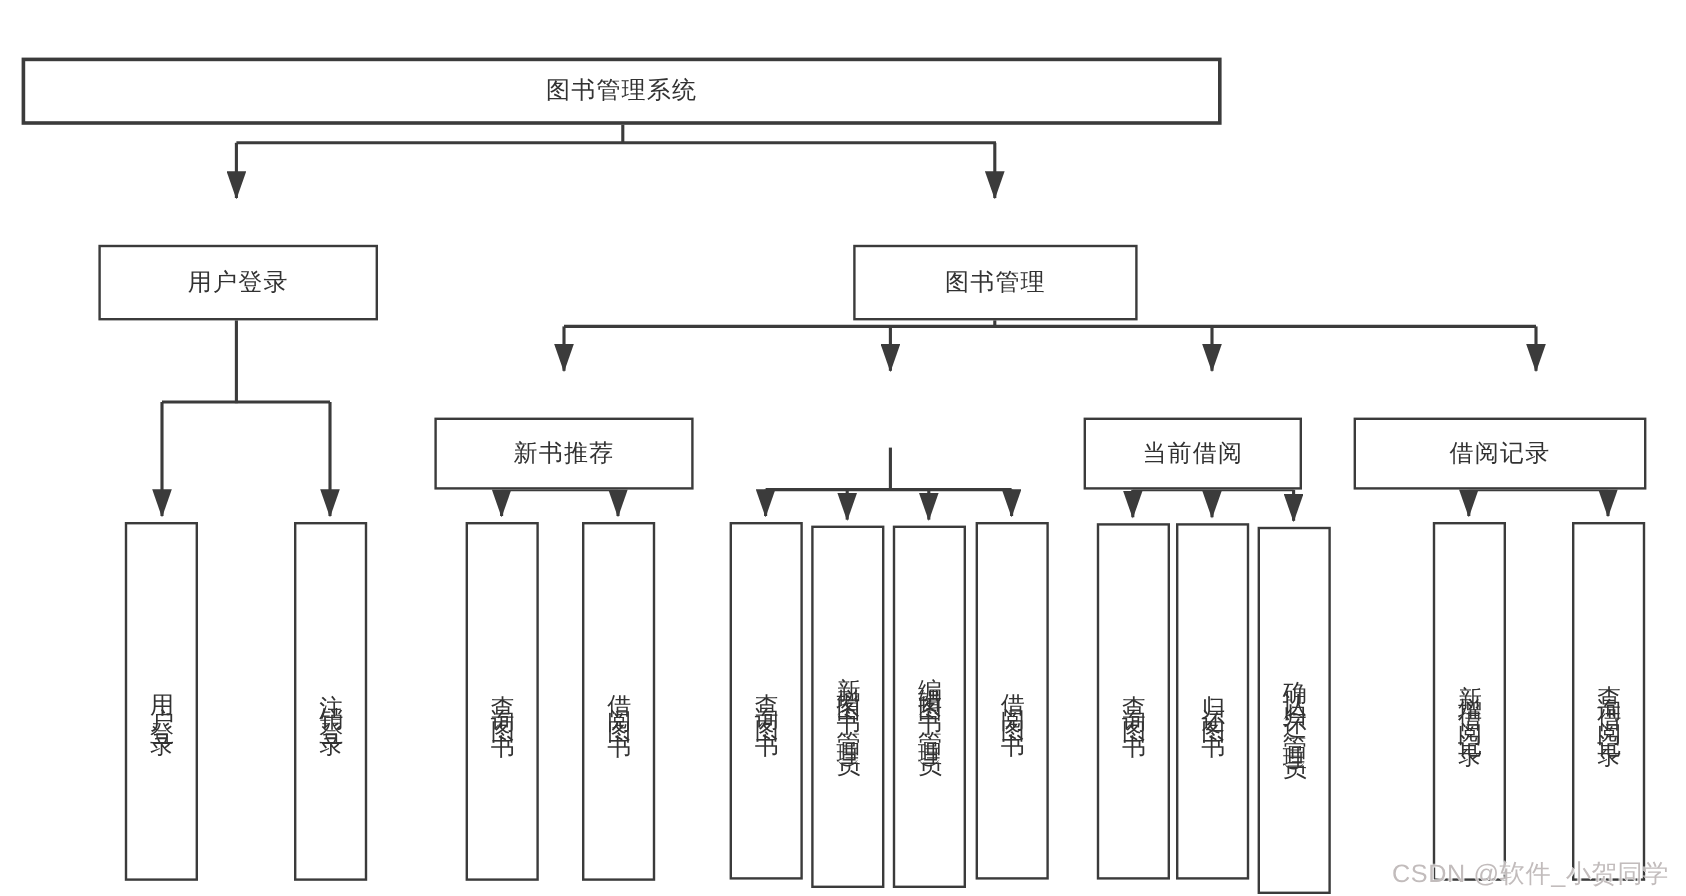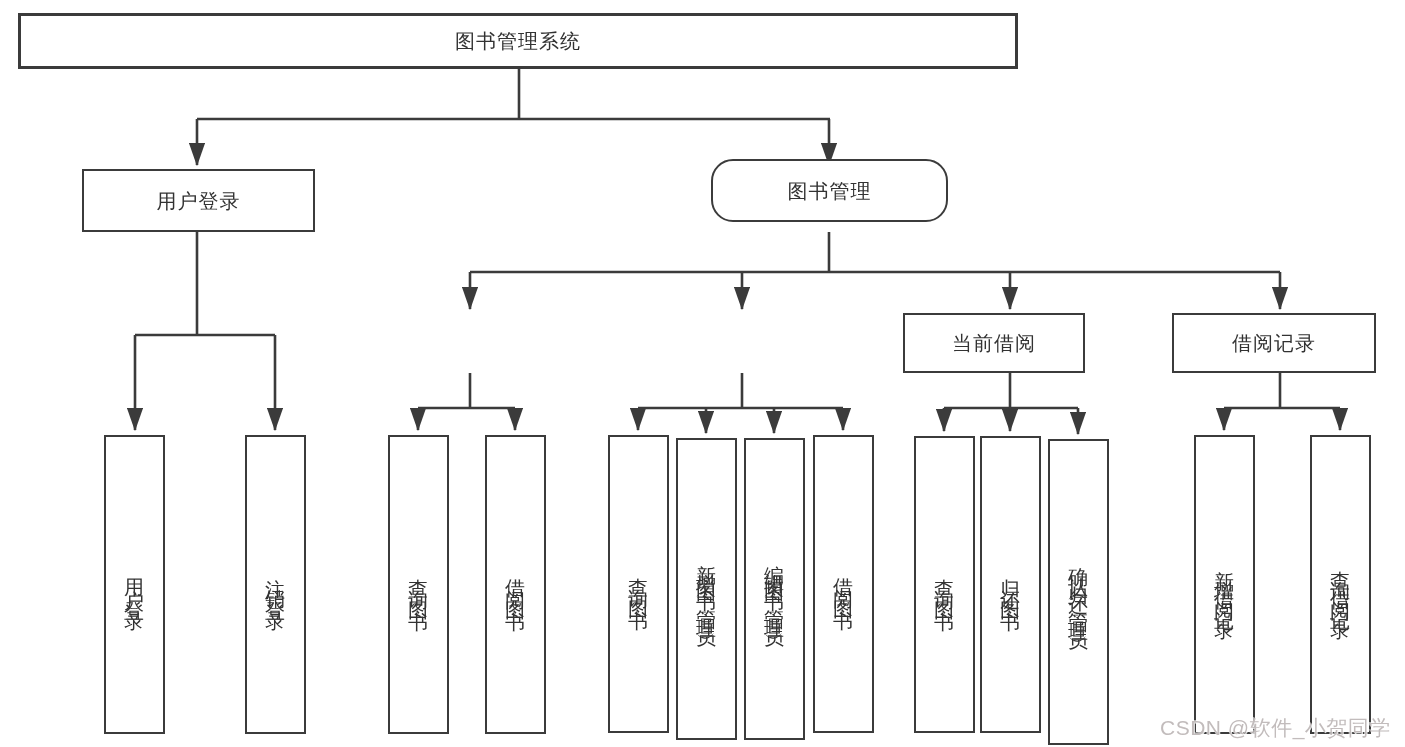--- a/index.html
+++ b/index.html
@@ -41,20 +41,21 @@
     color: var(--text);
     display: flex;
     align-items: center;
     justify-content: center;
     font-size: 20px;
     line-height: 1;
     text-align: center;
   }
   .h-node {
     letter-spacing: 1px;
+    margin-top: 35px;
   }
   .v-node {
     writing-mode: vertical-rl;
     letter-spacing: 11px;
   }
   .watermark {
     position: absolute;
     left: 1160px;
     top: 714px;
     font-size: 21px;
@@ -114,24 +115,25 @@
 
     <line x1="1280" y1="373" x2="1280" y2="409"></line>
     <line x1="1224" y1="408" x2="1340" y2="408"></line>
     <line x1="1224" y1="408" x2="1224" y2="430" marker-end="url(#arrowhead)"></line>
     <line x1="1340" y1="408" x2="1340" y2="430" marker-end="url(#arrowhead)"></line>
   </svg>
 
   <div class="node h-node" style="left:18px; top:13px; width:1000px; height:56px; border-width:3px;">图书管理系统</div>
 
   <div class="node h-node" style="left:82px; top:169px; width:233px; height:63px;">用户登录</div>
-  <div class="node h-node" style="left:711px; top:159px; width:237px; height:63px;border-radius:22px;">图书管理</div>
+  <div class="node h-node" style="left:711px; top:169px; width:237px; height:63px;">图书管理</div>
 
+  <div class="node h-node" style="left:362px; top:313px; width:216px; height:60px;">新书推荐</div>
   <div class="node h-node" style="left:903px; top:313px; width:182px; height:60px;">当前借阅</div>
-  <div class="node h-node" style="left:1172px; top:313px; width:204px; height:60px;">借阅记录</div>
+  <div class="node h-node" style="left:1128px; top:313px; width:244px; height:60px;">借阅记录</div>
 
   <div class="node v-node" style="left:104px; top:435px; width:61px; height:299px;">用户登录</div>
   <div class="node v-node" style="left:245px; top:435px; width:61px; height:299px;">注销登录</div>
 
   <div class="node v-node" style="left:388px; top:435px; width:61px; height:299px;">查询图书</div>
   <div class="node v-node" style="left:485px; top:435px; width:61px; height:299px;">借阅图书</div>
 
   <div class="node v-node" style="left:608px; top:435px; width:61px; height:298px;">查询图书</div>
   <div class="node v-node" style="left:676px; top:438px; width:61px; height:302px; letter-spacing:9px;">新增图书（管理员）</div>
   <div class="node v-node" style="left:744px; top:438px; width:61px; height:302px; letter-spacing:9px;">编辑图书（管理员）</div>

